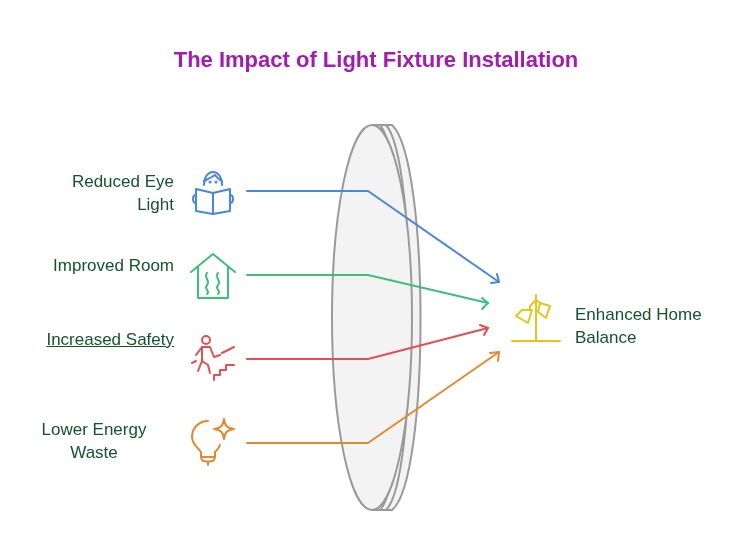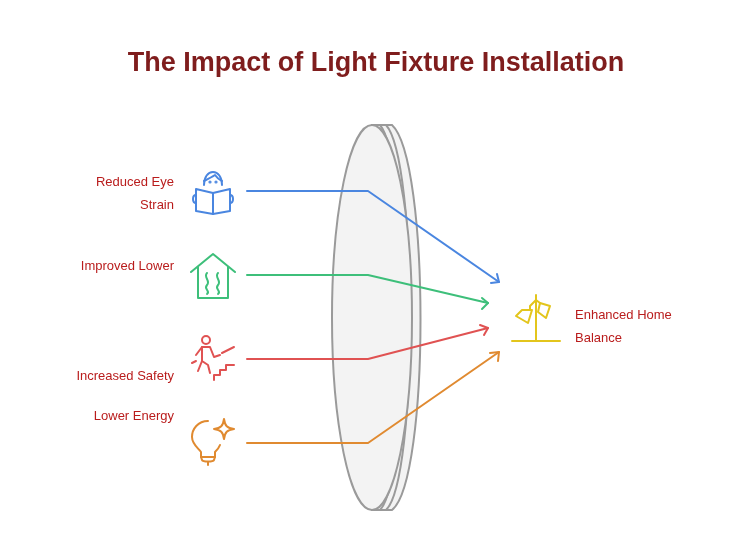--- a/index.html
+++ b/index.html
@@ -1,18 +1,18 @@
 <!DOCTYPE html>
 <html><head>
 <meta charset="utf-8">
 <style>
   html, body { margin:0; padding:0; background:#ffffff; }
   body { width:752px; height:559px; position:relative; overflow:hidden; font-family:"Liberation Sans", sans-serif; }
-  .title { position:absolute; left:0; top:47px; width:752px; text-align:center; font-size:27px; font-weight:bold; color:#7f1d1d; }
-  .label { position:absolute; font-size:13px; color:#b91c1c; line-height:23px; }
+  .title { position:absolute; left:0; top:47px; width:752px; text-align:center; font-size:22px; font-weight:bold; color:#a21caf; }
+  .label { position:absolute; font-size:17px; color:#14532d; line-height:23px; }
   .label.left { text-align:right; width:160px; }
   .label.right { text-align:left; width:170px; }
   svg.diagram { position:absolute; left:0; top:0; }
   .icon { position:absolute; }
 </style>
 </head>
 <body>
 
 <div class="title">The Impact of Light Fixture Installation</div>
 
@@ -32,30 +32,31 @@
     <path d="M482,298 L488,303 L482,309" stroke="#3dbf7a"></path>
     <path d="M247,359 L368,359 L488,328" stroke="#e05252"></path>
     <path d="M480,325 L488,328 L484,335" stroke="#e05252"></path>
     <path d="M247,443 L368,443 L499,352" stroke="#e08a30"></path>
     <path d="M490,353 L499,352 L498,361" stroke="#e08a30"></path>
   </g>
 </svg>
 
 <div class="label left" style="left:14px; top:170px;">
   <div>Reduced Eye</div>
-  <div>Strain</div>
+  <div>Light</div>
 </div>
 <div class="label left" style="left:14px; top:254px;">
-  <div>Improved Lower</div>
+  <div>Improved Room</div>
 </div>
-<div class="label left" style="left:14px; top:364px;">
+<div class="label left" style="left:14px; top:328px;text-decoration:underline;">
   <div>Increased Safety</div>
 </div>
-<div class="label left" style="left:14px; top:404px;">
+<div class="label left" style="left:14px; top:418px;text-align:center;">
   <div>Lower Energy</div>
+  <div>Waste</div>
 </div>
 
 <svg class="icon" style="left:188px; top:167px;" width="50" height="50" viewBox="0 0 50 50" fill="none" stroke="#4a86e0" stroke-width="2" stroke-linecap="round" stroke-linejoin="round">
   <path d="M16,18 C16,10 20,5 25,5 C30,5 34,10 34,18"></path>
   <path d="M16,14 C20,12 24,10 27,8 C29,11 32,13 34,14"></path>
   <circle cx="22" cy="15" r="0.6" fill="#4a86e0"></circle>
     <circle cx="28" cy="15" r="0.6" fill="#4a86e0"></circle>
   <path d="M8,22 L25,26 L42,22 L42,44 L25,47 L8,44 Z"></path>
   <path d="M25,26 L25,47"></path>
   <path d="M8,28 C4,28 4,36 8,36"></path>

